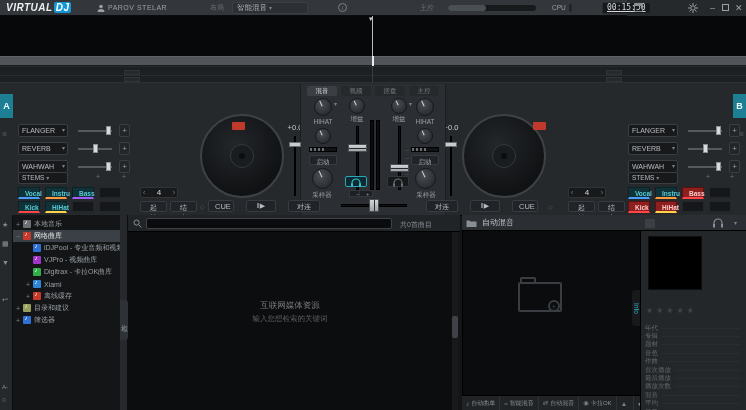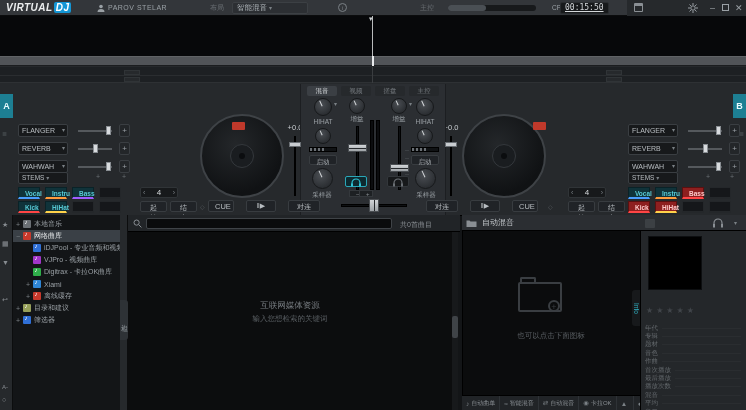--- a/index.html
+++ b/index.html
@@ -169,21 +169,21 @@
     <span class="abs tb-txt" style="left:108px;top:0;letter-spacing:.5px;">PAROV STELAR</span>
     <span class="abs tb-txt tb-dim" style="left:210px;top:0;">布局</span>
     <span class="abs tb-sel" style="left:232px;width:76px;"><span>智能混音</span> <span class="caret">▾</span></span>
     <span class="abs circle-i" style="left:338px;">i</span>
     <span class="abs tb-txt tb-dim" style="left:420px;top:0;">主控</span>
     <span class="abs slider-track" style="left:448px;width:88px;">
         <span class="slider-fill abs" style="left:0;top:0;width:38px;"></span>
       </span>
     <span class="abs tb-txt" style="left:552px;top:0;font-size:6.5px;">CPU</span>
     <span class="abs" style="left:569px;top:4px;width:3px;height:8px;background:#17191b;border:1px solid #2a2d30;"></span>
-    <span class="abs clockbox" style="left:560px;text-decoration:underline;">00:15:50</span>
+    <span class="abs clockbox" style="left:602px;text-decoration:underline;">00:15:50</span>
     <span class="abs calbox" style="left:634px;"></span>
     <span class="abs" style="left:688px;top:3px;color:#9aa0a5;">
       <svg width="10" height="10" viewBox="0 0 10 10" stroke="currentColor" fill="none">
         <circle cx="5" cy="5" r="2.2"></circle>
           <path d="M5 0v2M5 8v2M0 5h2M8 5h2M1.5 1.5l1.4 1.4M7.1 7.1l1.4 1.4M8.5 1.5L7.1 2.9M2.9 7.1L1.5 8.5"></path>
       </svg>
     </span>
     <span class="abs winbtn" style="left:710px;">–</span>
     <span class="abs maxbox" style="left:722px;"></span>
     <span class="abs winbtn" style="left:735px;">✕</span>
@@ -503,21 +503,20 @@
   <div class="abs qhead"></div>
   <span class="abs" style="left:466px;top:219px;color:#8a8f94;z-index:2;">
     <svg width="11" height="9" viewBox="0 0 11 9">
         <path d="M0.5 1.5h3l1 1h6v5.5h-10z" fill="currentColor"></path>
       </svg>
   </span>
   <span class="abs qtitle" style="left:482px;top:215px;z-index:2;">自动混音</span>
   <div class="abs foldtab" style="left:520px;top:277px;"></div>
   <div class="abs foldbig" style="left:518px;top:282px;"></div>
   <div class="abs foldplus" style="left:548px;top:300px;z-index:2;">+</div>
-  <div class="abs empty2" style="left:451px;top:331px;">也可以点击下面图标</div>
   <div class="abs infotab">
       <span>Info</span>
     </div>
 
   <div class="abs btoolbar">
 
       <div class="tool">
         <span class="ticn">♪</span>
         <span>自动曲单</span>
       </div>

